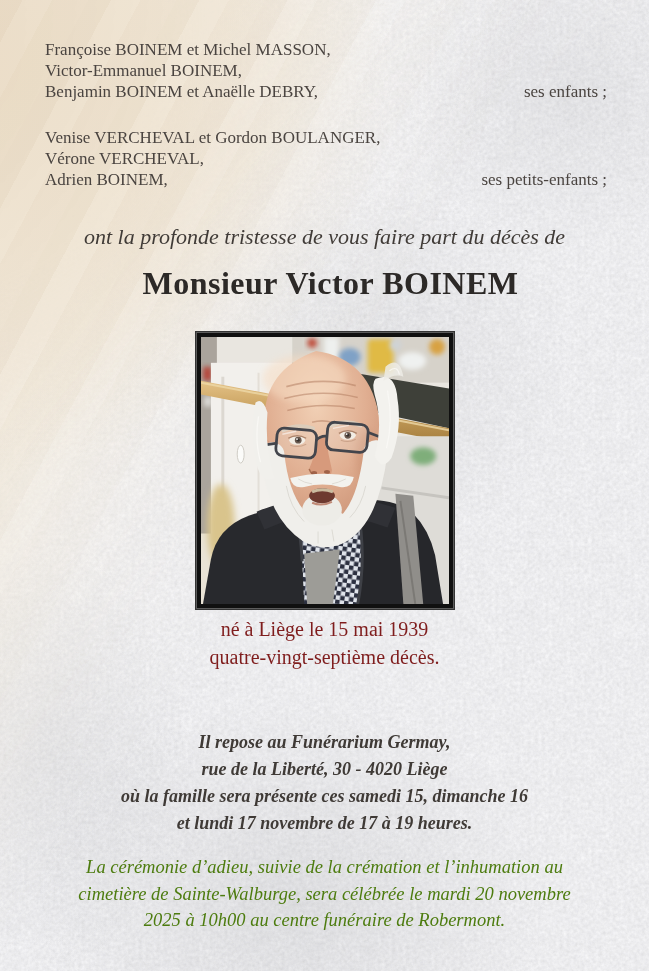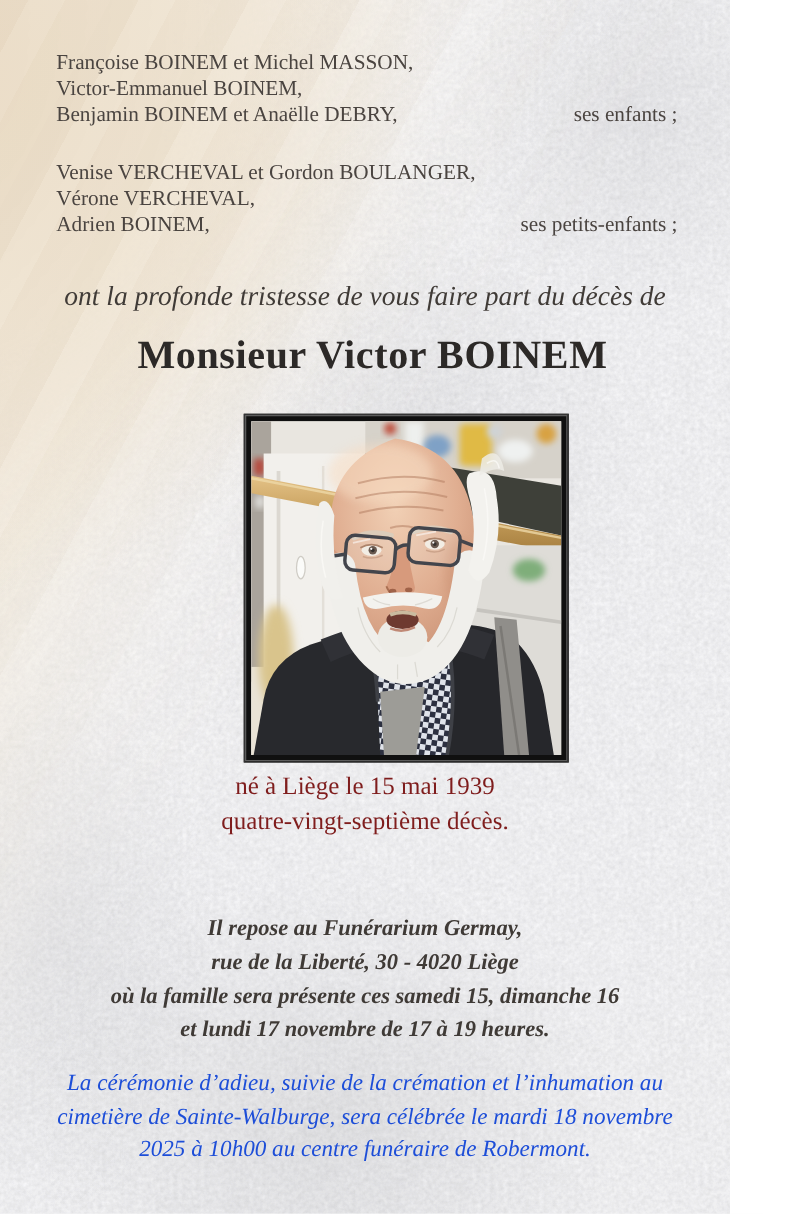--- a/index.html
+++ b/index.html
@@ -1,17 +1,17 @@
 <!DOCTYPE html>
 <html><head>
 <meta charset="utf-8">
 <style>
   html,body{margin:0;padding:0;background:#fff;}
   .page{
-    position:relative;width:584px;height:971px;overflow:hidden;
+    position:relative;width:649px;height:971px;overflow:hidden;
     font-family:"Liberation Serif", serif;color:#45403c;
     background:#ececed;
   }
   .bg-gravel{position:absolute;inset:0;z-index:0;display:block;}
   .bg-shade{position:absolute;inset:0;z-index:1;pointer-events:none;
     background:
       radial-gradient(42% 26% at 58% 38%, rgba(116,118,124,0.10), transparent 72%),
       radial-gradient(55% 30% at 45% 93%, rgba(116,118,124,0.13), transparent 72%),
       radial-gradient(36% 22% at 88% 10%, rgba(126,128,134,0.10), transparent 72%),
       radial-gradient(30% 30% at 8% 78%, rgba(116,118,124,0.10), transparent 72%);
@@ -45,21 +45,21 @@
     font-weight:bold;font-size:32px;line-height:36px;letter-spacing:.5px;color:#2c2927;}
 
   .photo-frame{position:absolute;left:195px;top:331px;width:260px;height:279px;
     box-sizing:border-box;background:#101010;border:1px solid #343434;
     box-shadow:inset 0 0 0 1px #5c5c5c;padding:5px;}
   .photo{width:100%;height:100%;display:block;background:#e9e6e0;}
 
   .center-block{position:absolute;left:0;right:0;text-align:center;}
   .birth{top:616px;font-size:20px;line-height:27.5px;color:#7f1d1d;}
   .repose{top:729px;font-style:italic;font-size:18px;line-height:27px;color:#3f3a36;font-weight:bold;}
-  .ceremony{top:854px;font-style:italic;font-size:18.5px;line-height:26.5px;color:#1d4ed8;}
+  .ceremony{top:854px;font-style:italic;font-size:18.5px;line-height:26.5px;color:#4d7c0f;}
 </style>
 </head>
 <body>
 
 <div class="page">
 
   <svg class="bg-gravel" width="649" height="971" viewBox="0 0 649 971" preserveAspectRatio="none">
     <defs>
       <filter id="grainFine" x="0" y="0" width="100%" height="100%">
         <feTurbulence type="fractalNoise" baseFrequency="0.28" numOctaves="3" seed="11" stitchTiles="stitch"></feTurbulence>
@@ -256,18 +256,18 @@
 
     <div class="center-block repose">
       <div>Il repose au Funérarium Germay,</div>
       <div>rue de la Liberté, 30 - 4020 Liège</div>
       <div>où la famille sera présente ces samedi 15, dimanche 16</div>
       <div>et lundi 17 novembre de 17 à 19 heures.</div>
     </div>
 
     <div class="center-block ceremony">
       <div>La cérémonie d’adieu, suivie de la crémation et l’inhumation au</div>
-      <div>cimetière de Sainte-Walburge, sera célébrée le mardi 18 novembre</div>
+      <div>cimetière de Sainte-Walburge, sera célébrée le mardi 20 novembre</div>
       <div>2025 à 10h00 au centre funéraire de Robermont.</div>
     </div>
 
   </div>
 </div>
 
 </body></html>

